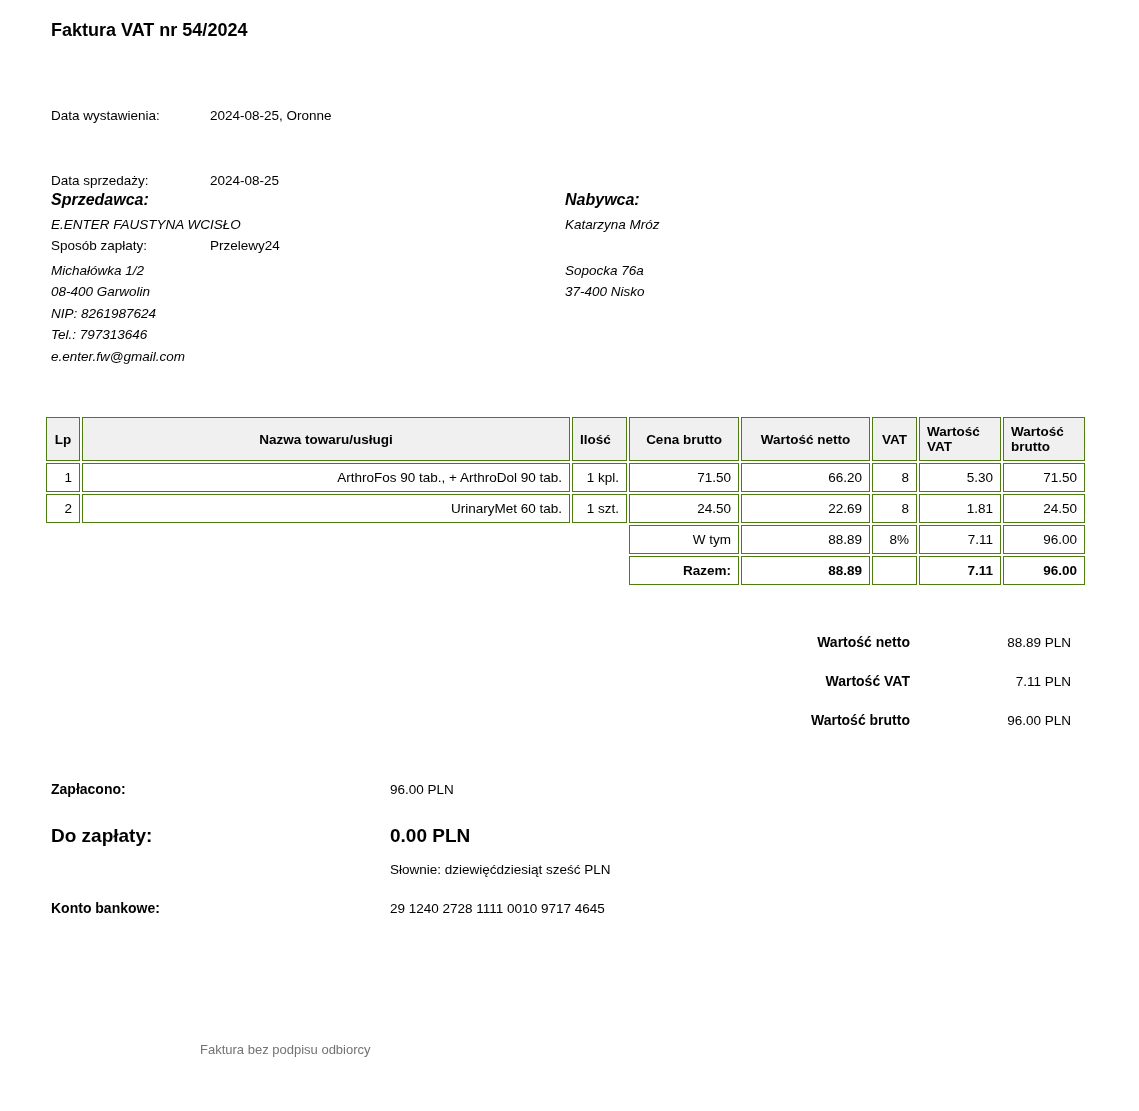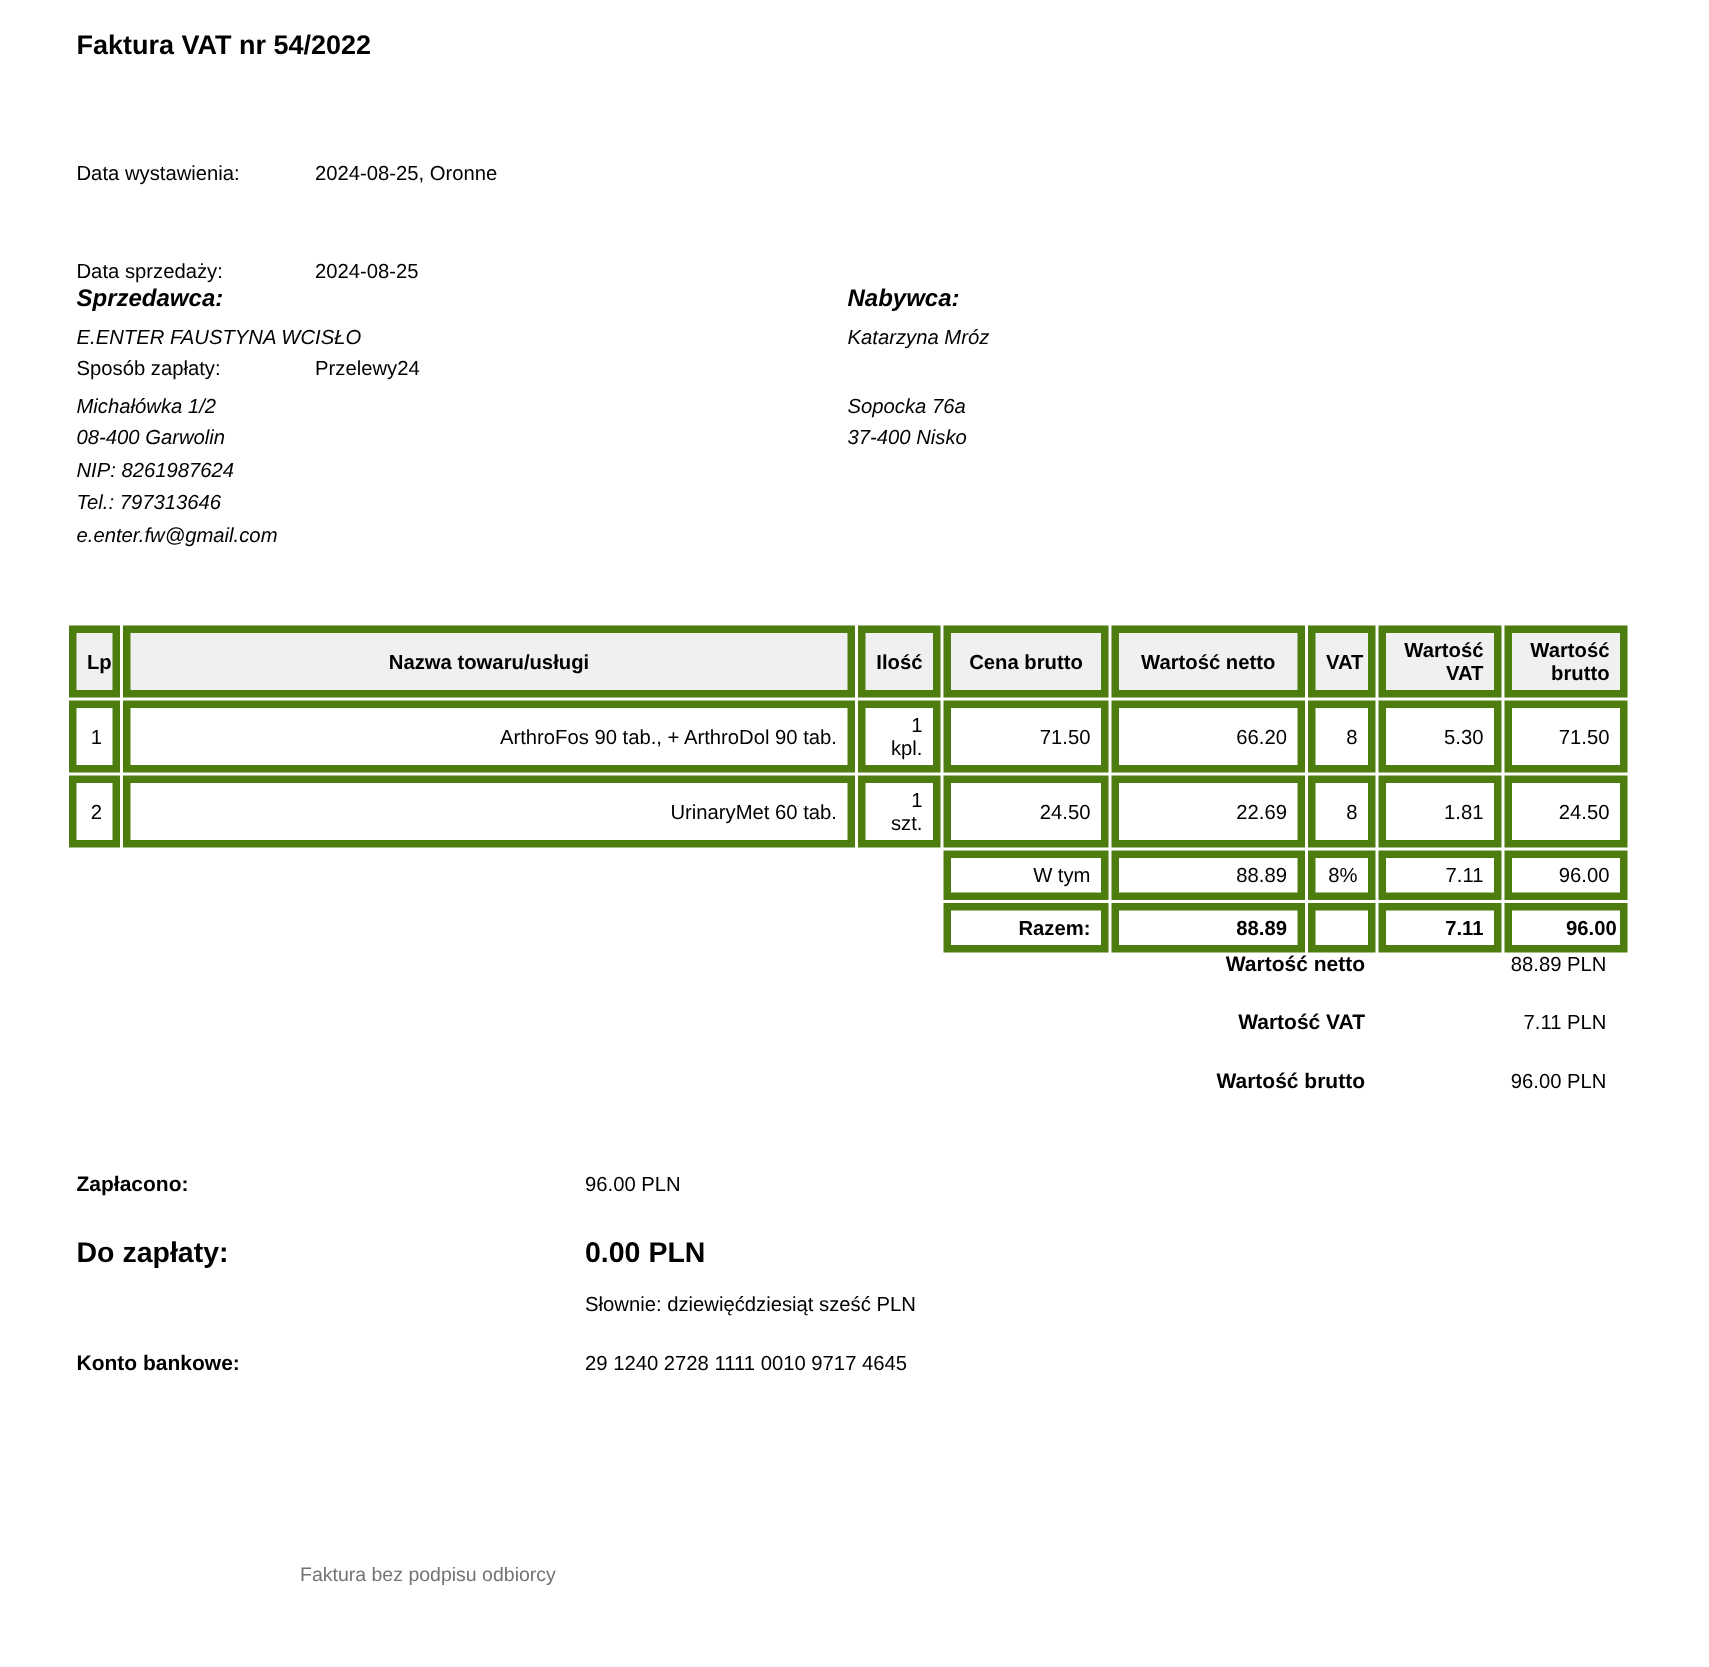--- a/index.html
+++ b/index.html
@@ -37,41 +37,41 @@
   .party-line { line-height: 21.5px; }
 
   
   .items-table {
     position: absolute; left: 44px; top: 415px;
     border-collapse: separate; border-spacing: 2px;
     table-layout: fixed; width: 1033px;
     font-size: 13.5px;
   }
   .items-table th, .items-table td {
-    border: 5px solid #4d7c0f;
+    border: 1px solid #4d7c0f;
     padding: 4px 7px;
     vertical-align: middle;
     background: #ffffff;
   }
   .items-table th {
     background: #f0f0f0;
     font-weight: bold;
     height: 44px;
     text-align: center;
   }
   .items-table td { height: 29px; }
   .col-lp { width: 34px; }
   .col-name { width: 488px; }
   .col-qty { width: 55px; }
   .col-price { width: 110px; }
   .col-net { width: 129px; }
   .col-vat { width: 45px; }
   .col-vatamt { width: 82px; }
   .col-gross { width: 82px; }
-  .items-table th.ta-r { text-align: right; }
+  .items-table th.ta-r { text-align: left; }
   .items-table td.num { text-align: right; }
   .items-table td.name { text-align: right; margin-left: 12px; }
   .items-table td.blank {
     border: none; background: transparent;
   }
   .items-table tr.total-row td { font-weight: bold; padding-left: 36px; }
 
   
   .summary { position: absolute; left: 0; top: 634px; width: 1071px; }
   .summary-row {
@@ -99,21 +99,21 @@
   .footer {
     position: absolute; left: 200px; top: 1042px;
     font-size: 13px; color: #737373;
   }
 </style>
 </head>
 <body>
 
 <div class="page">
 
-  <div class="title">Faktura VAT nr 54/2022</div>
+  <div class="title">Faktura VAT nr 54/2024</div>
 
   <div class="meta">
     <div class="meta-row">
       <div class="meta-label">Data wystawienia:</div>
       <div class="meta-value">2024-08-25, Oronne</div>
     </div>
     <div class="meta-row">
       <div class="meta-label">Data sprzedaży:</div>
       <div class="meta-value">2024-08-25</div>
     </div>

